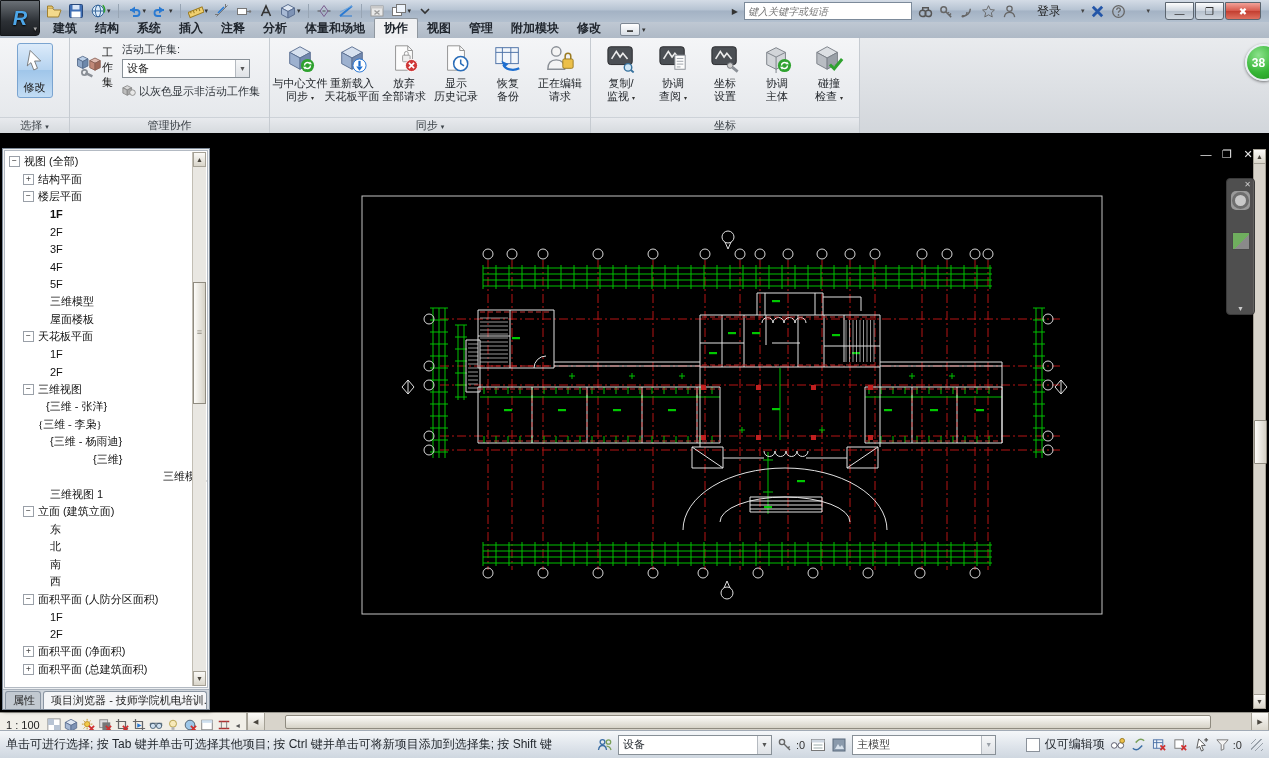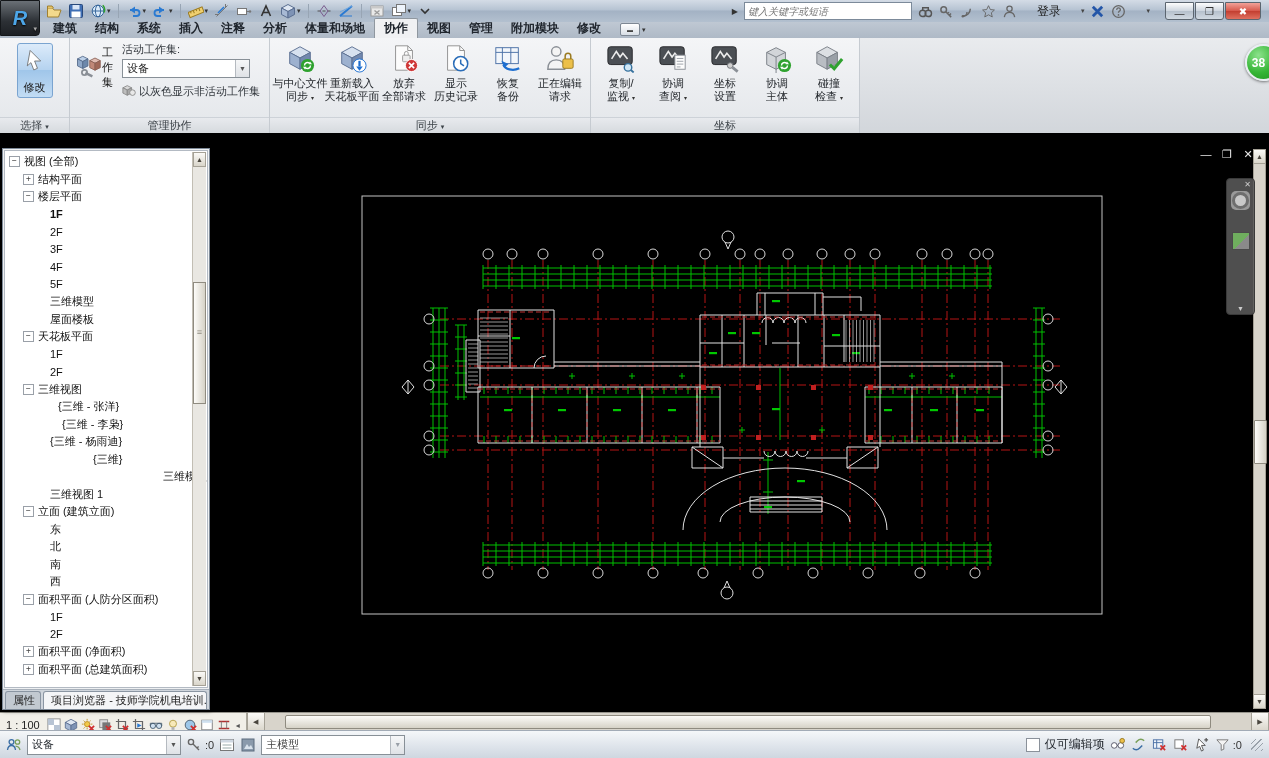--- a/index.html
+++ b/index.html
@@ -981,25 +981,25 @@
               <span class="">1F</span>
             </div>
             <div class="trow" style="padding-left: 32px;">
               <span class="tspc"></span>
               <span class="">2F</span>
             </div>
             <div class="trow" style="padding-left: 18px;">
               <span class="texp">−</span>
               <span class="">三维视图</span>
             </div>
-            <div class="trow" style="padding-left: 40px;">
+            <div class="trow" style="padding-left: 28px;">
               <span class="tspc"></span>
               <span class="">{三维 - 张洋}</span>
             </div>
-            <div class="trow" style="padding-left: 44px;">
+            <div class="trow" style="padding-left: 20px; font-family: Liberation Serif, serif;">
               <span class="tspc"></span>
               <span class="">{三维 - 李枭}</span>
             </div>
             <div class="trow" style="padding-left: 32px;">
               <span class="tspc"></span>
               <span class="">{三维 - 杨雨迪}</span>
             </div>
             <div class="trow" style="padding-left: 32px; margin-left: 43px;">
               <span class="tspc"></span>
               <span class="">{三维}</span>
@@ -1145,20 +1145,21 @@
       <span style="font-size:8px;color:#555;margin-left:2px;">◂</span>
     </div>
     <div class="hbtn">◀</div>
     <div id="hscroll">
         <div id="hthumb"></div>
       </div>
     <div class="hbtn">▶</div>
   </div>
 
   <div id="statusbar">
+    <span id="status-hint">单击可进行选择; 按 Tab 键并单击可选择其他项目; 按 Ctrl 键并单击可将新项目添加到选择集; 按 Shift 键</span>
     <span class="si" id="si-people">
         <svg width="16" height="16" viewBox="0 0 16 16">
           <circle cx="5.5" cy="5" r="2.4" fill="none" stroke="#3a6ea5" stroke-width="1.3"></circle>
           <path d="M1.5 13c.4-3 2-4.5 4-4.5s3.6 1.5 4 4.5" fill="none" stroke="#3a6ea5" stroke-width="1.3"></path>
           <circle cx="11.5" cy="5" r="2.2" fill="none" stroke="#7aa05a" stroke-width="1.3"></circle>
           <path d="M9.5 9.2c1.6.2 4 1.3 4.5 3.8" fill="none" stroke="#7aa05a" stroke-width="1.3"></path>
         </svg>
       </span>
     <div class="combo" id="ws-combo">
       <span>设备</span>

